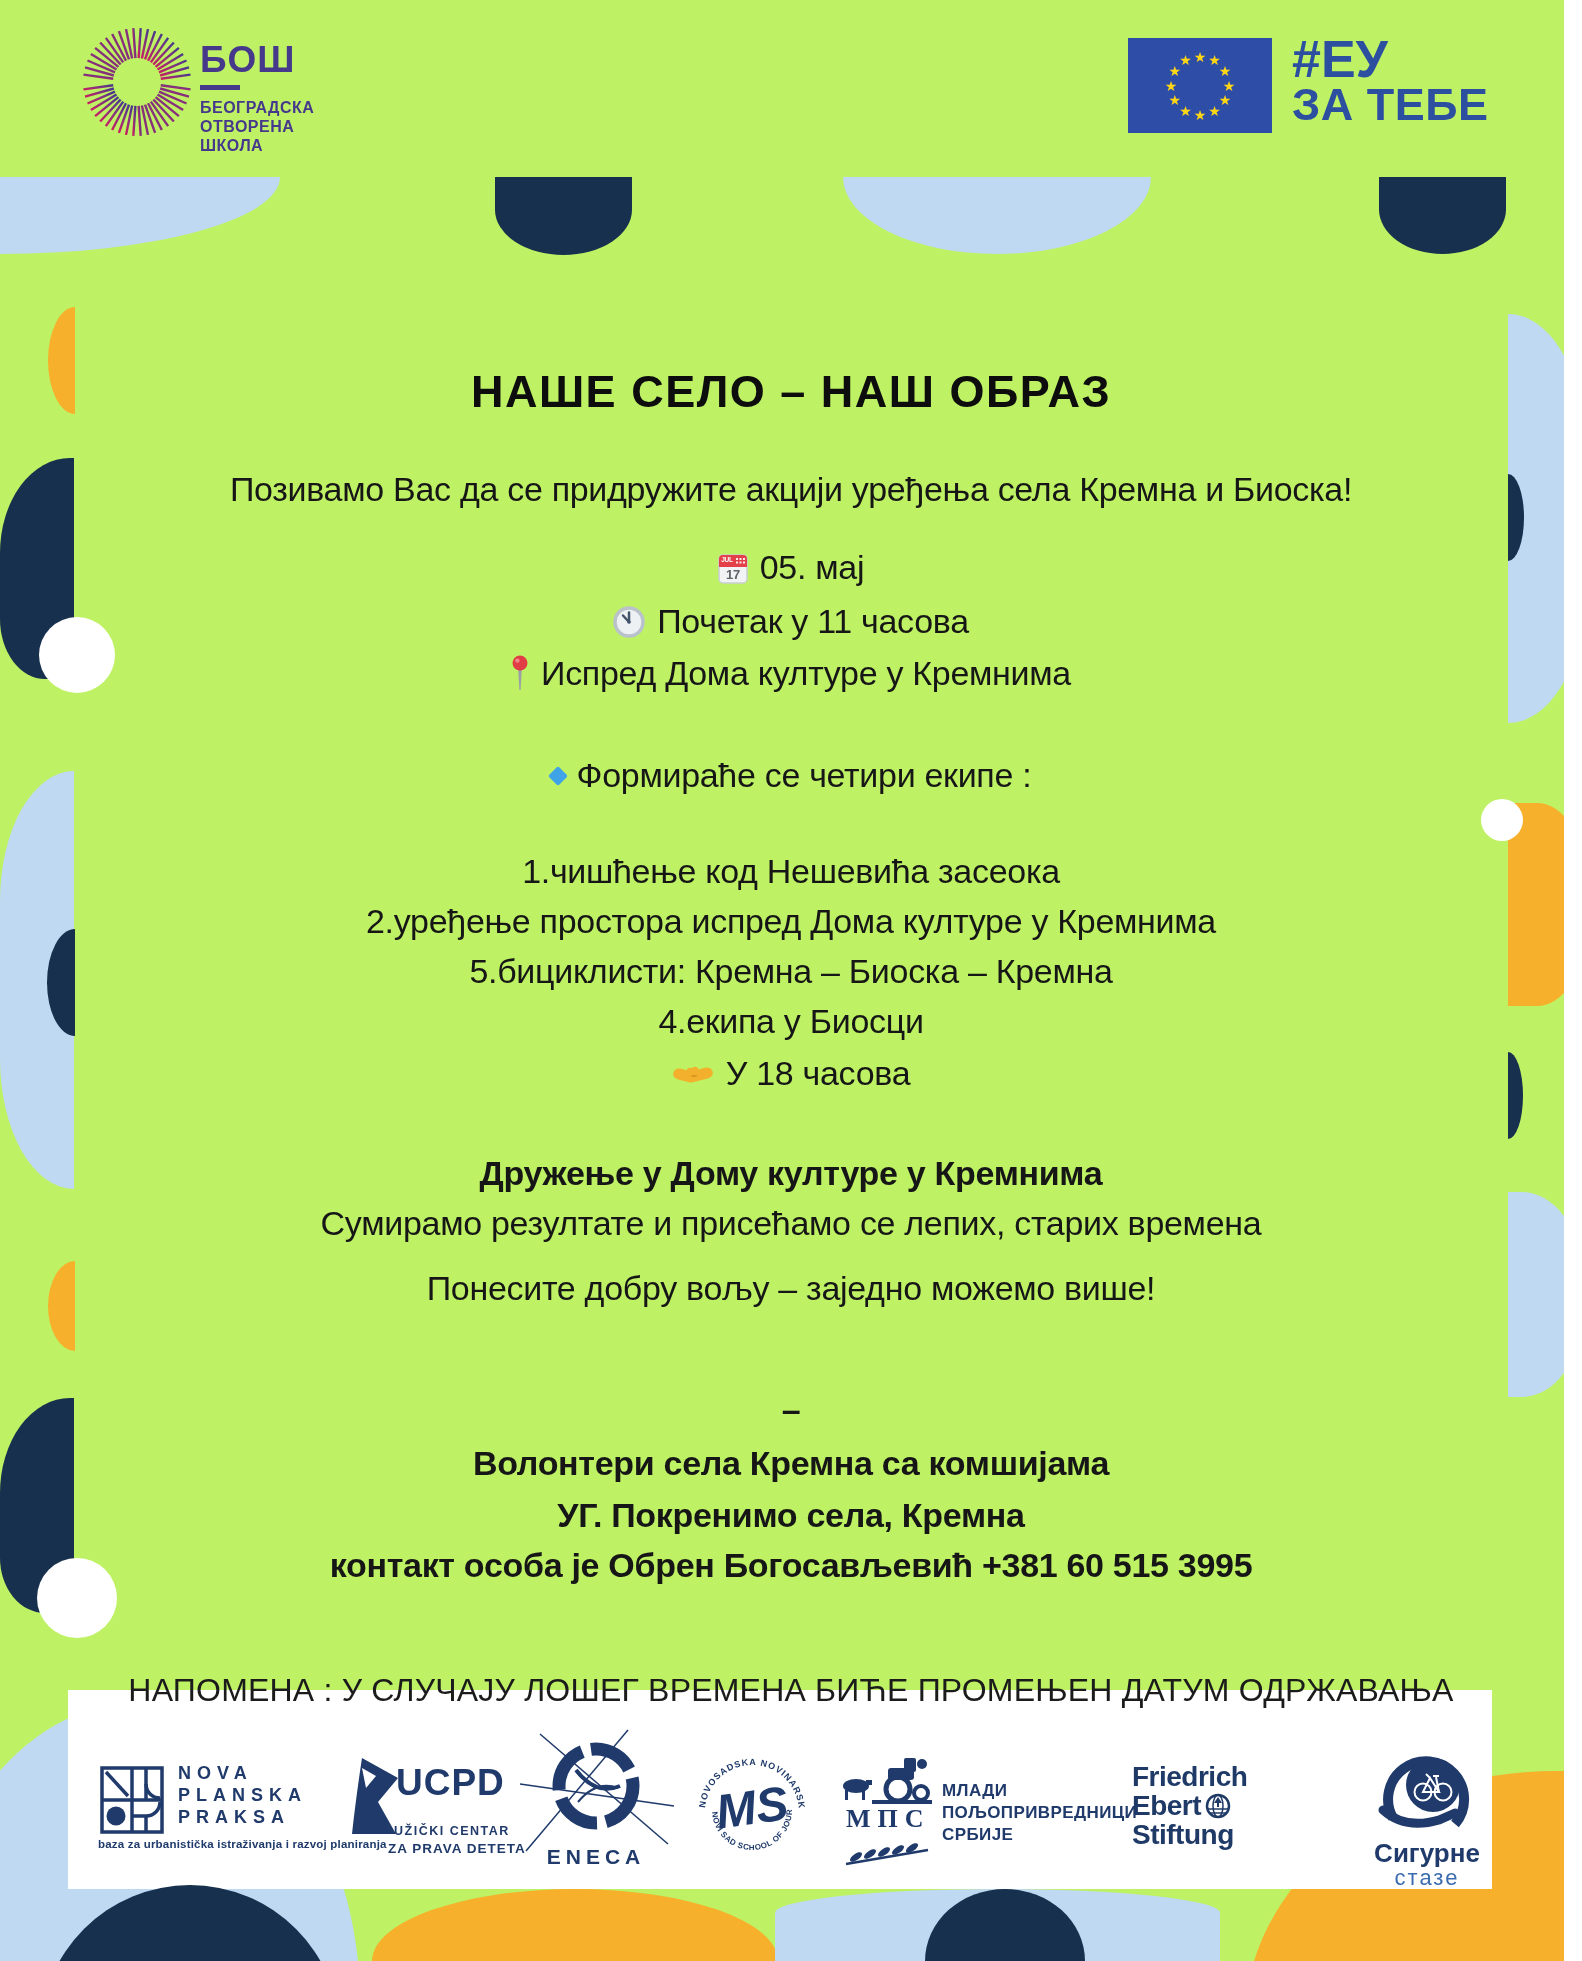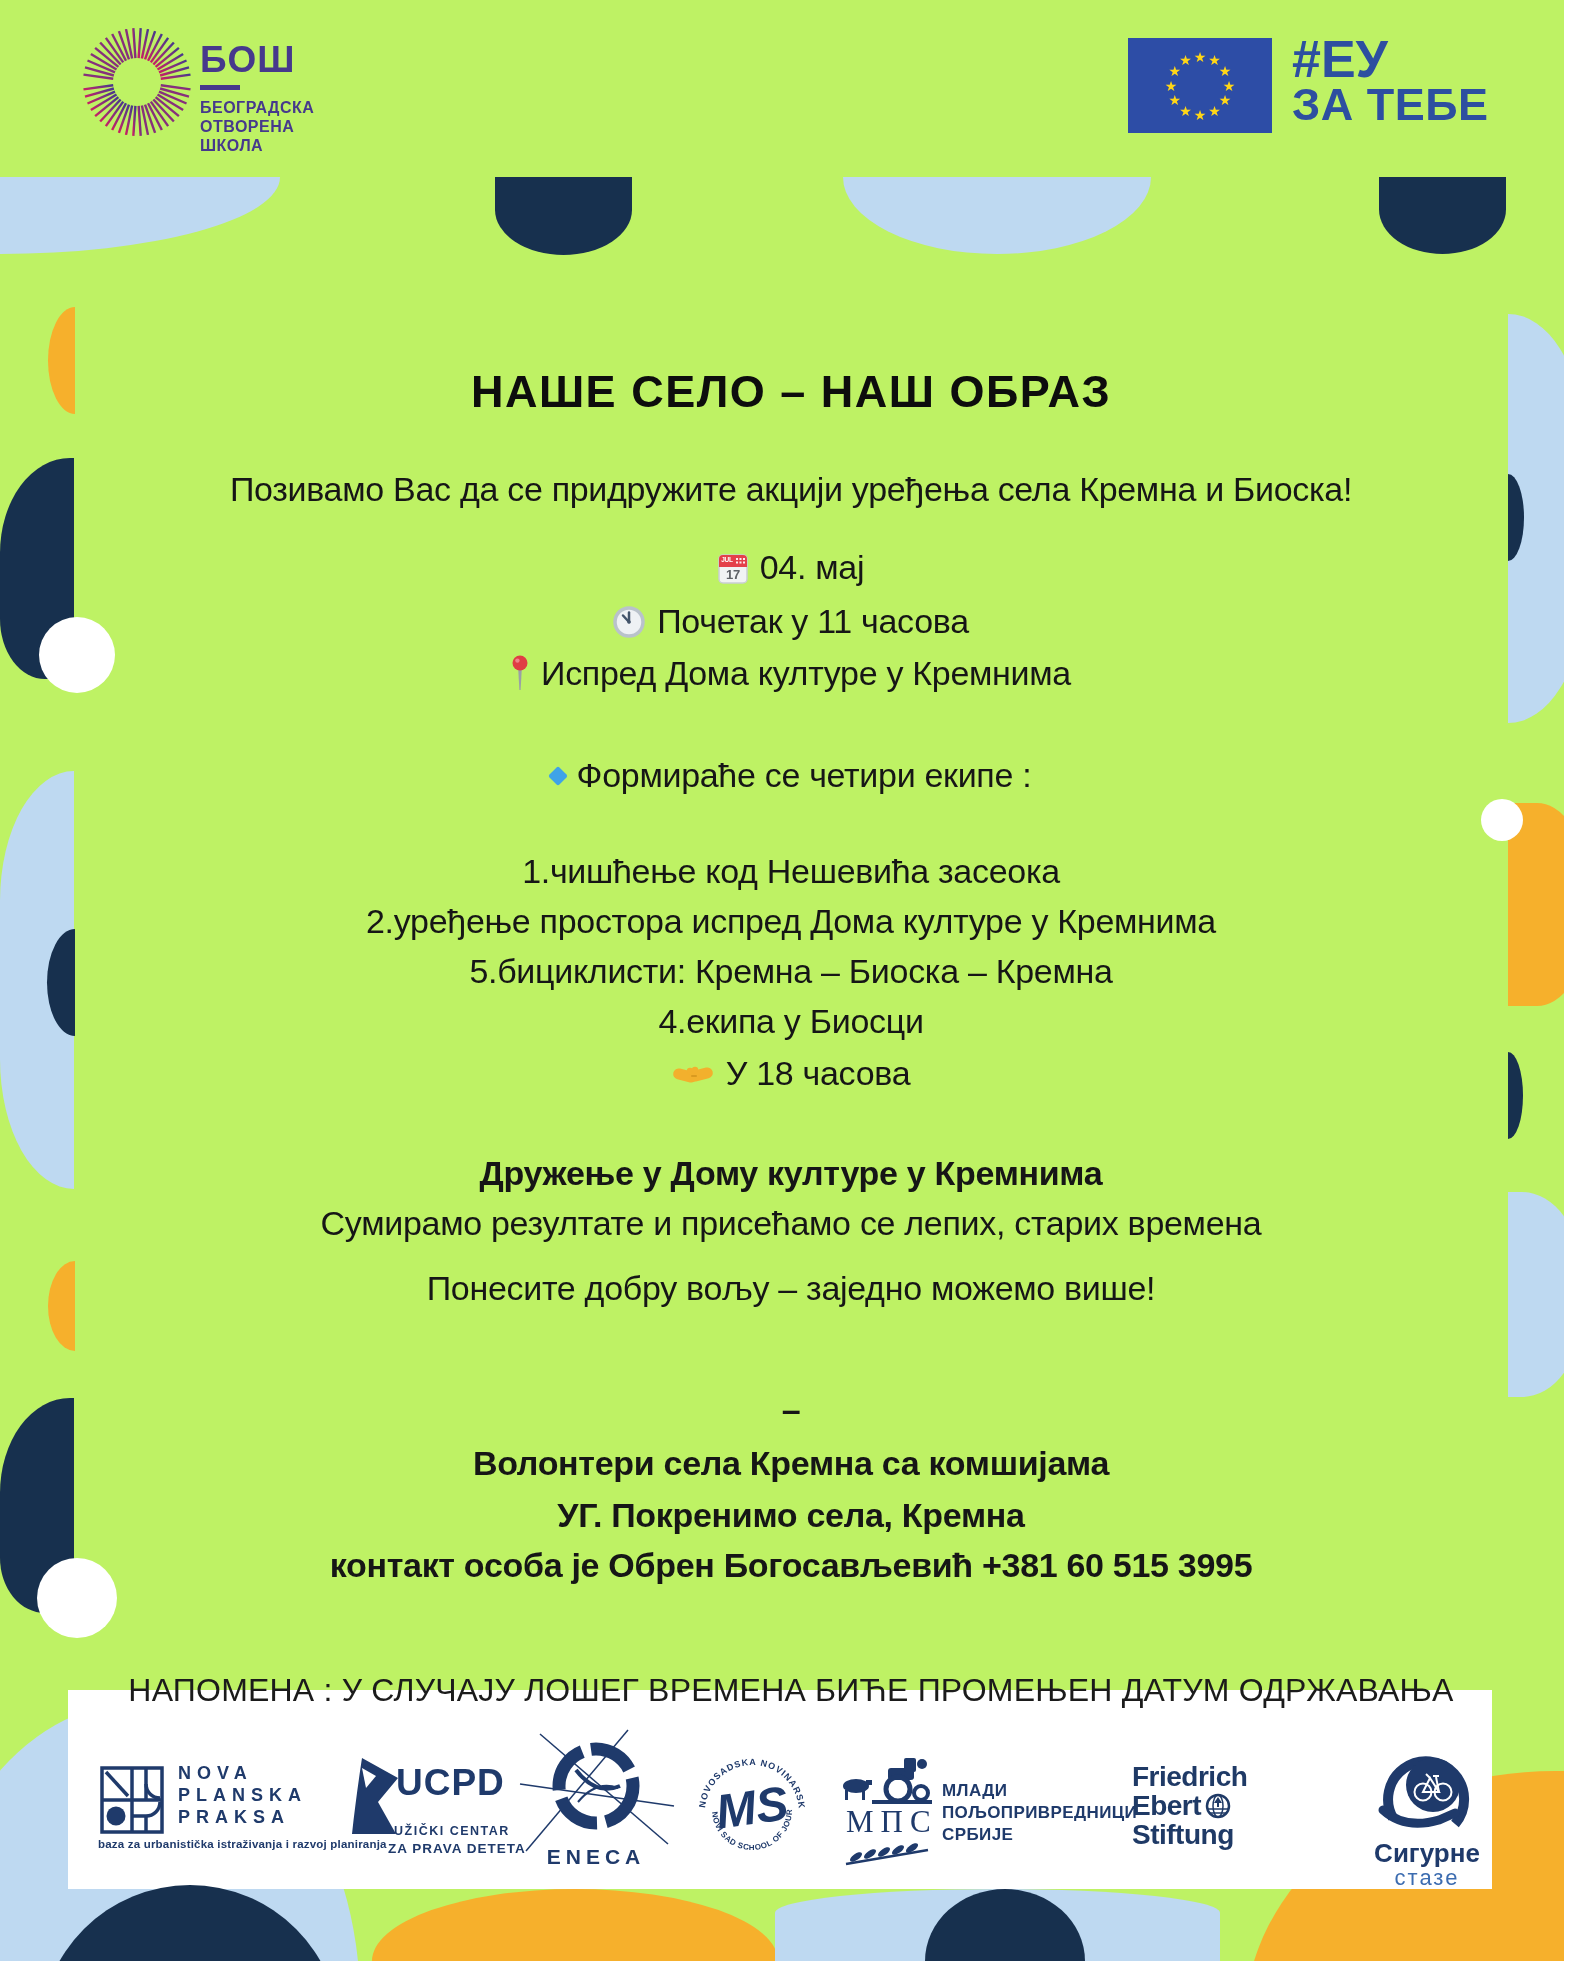--- a/index.html
+++ b/index.html
@@ -29,21 +29,21 @@
   .eu-tag .l2{font-size:45px;letter-spacing:0.5px;}
 
   
   .pnavy{color:#1f3a6b;}
   .npp-name{font-weight:bold;font-size:18px;line-height:22px;letter-spacing:6px;}
   .npp-tag{font-weight:bold;font-size:11.5px;letter-spacing:0.2px;}
   .ucpd-big{font-weight:bold;font-size:37px;letter-spacing:1px;}
   .ucpd-s1{font-weight:bold;font-size:12.5px;letter-spacing:1.5px;}
   .ucpd-s2{font-weight:bold;font-size:13.5px;letter-spacing:1px;}
   .mps-lines{font-weight:bold;font-size:17px;line-height:22px;letter-spacing:0.4px;}
-  .mps-acr{font-family:"Liberation Serif", serif;font-weight:normal;font-size:31px;letter-spacing:7px;}
+  .mps-acr{font-family:"Liberation Serif", serif;font-weight:bold;font-size:26px;letter-spacing:7px;}
   .fes{font-weight:bold;font-size:28px;line-height:29px;letter-spacing:-0.5px;color:#1f3a66;}
   .ss-l1{font-weight:bold;font-size:26px;color:#1f3a6b;}
   .ss-l2{font-size:22px;color:#3c6cb0;letter-spacing:2px;}
   .ctr{text-align:center;}
 </style>
 </head>
 <body>
 
 <div class="canvas">
 
@@ -183,21 +183,21 @@
       <g fill="#ffffff" opacity="0.9">
         <rect x="18" y="6" width="2" height="2"></rect>
           <rect x="21.5" y="6" width="2" height="2"></rect>
           <rect x="25" y="6" width="2" height="2"></rect>
         <rect x="18" y="9.5" width="2" height="2"></rect>
           <rect x="21.5" y="9.5" width="2" height="2"></rect>
           <rect x="25" y="9.5" width="2" height="2"></rect>
       </g>
       <text x="15" y="27" font-size="13" font-weight="bold" fill="#5f6368" text-anchor="middle">17</text>
     </svg>
-    <span>04. мај</span>
+    <span>05. мај</span>
   </div>
 
   <div class="line iconline" style="top:602px;">
     <svg width="32" height="32" viewBox="0 0 32 32">
       <circle cx="16" cy="16" r="14" fill="#eef1f4" stroke="#b9c2cb" stroke-width="3.5"></circle>
       <line x1="16" y1="16" x2="16" y2="6.5" stroke="#43546a" stroke-width="2.5" stroke-linecap="round"></line>
       <line x1="16" y1="16" x2="10" y2="9.5" stroke="#43546a" stroke-width="2.5" stroke-linecap="round"></line>
       <circle cx="16" cy="16" r="1.8" fill="#43546a"></circle>
     </svg>
     <span>Почетак у 11 часова</span>

